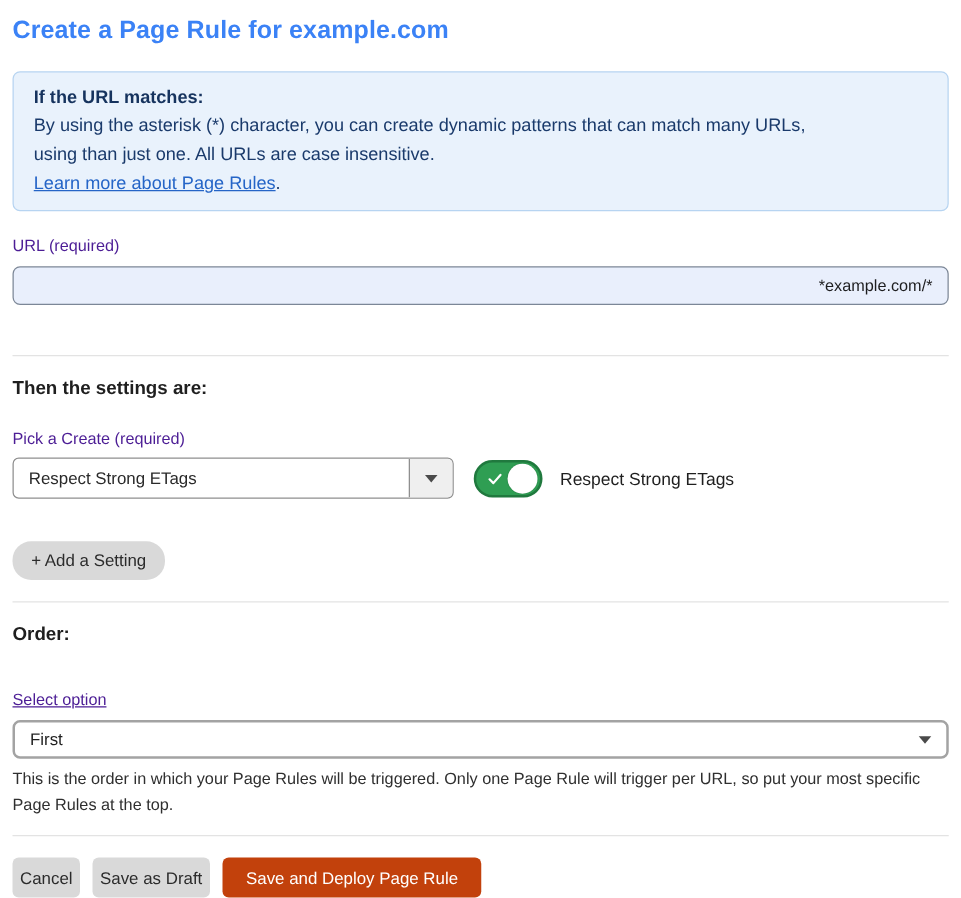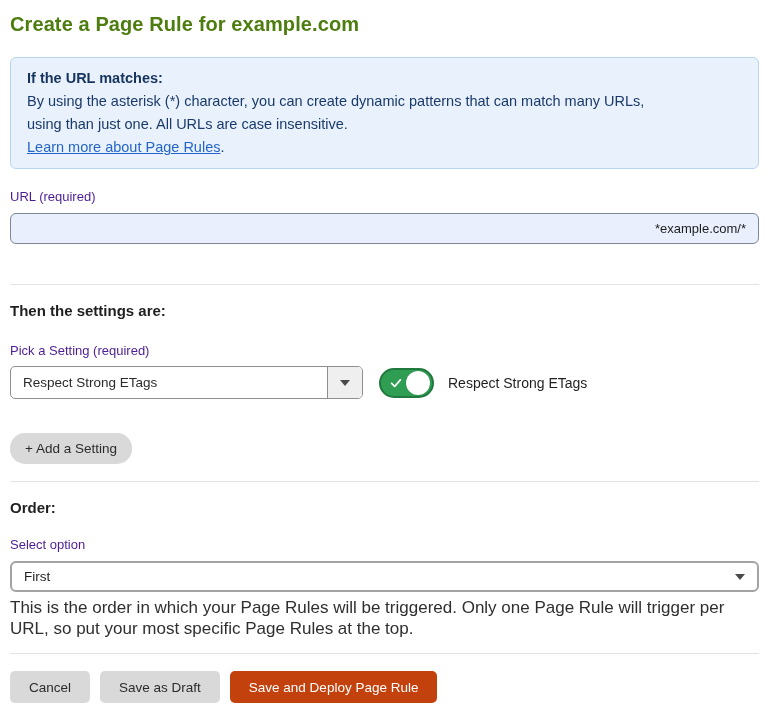--- a/index.html
+++ b/index.html
@@ -8,21 +8,21 @@
     font-family: "Liberation Sans", "DejaVu Sans", sans-serif;
     color: #1d1d1f;
     width: 769px;
   }
   .page { padding: 10px 10px 16px 10px; width: 769px; }
 
   h1.page-title {
     font-size: 20px;
     line-height: 24px;
     font-weight: 700;
-    color: #4d7c0f;
+    color: #3b82f6;
     margin: 2px 0 0 0;
     letter-spacing: .1px;
   }
 
   
   .info-banner {
     margin-top: 21px;
     background: #e9f2fc;
     border: 1px solid #b7d4f1;
     border-radius: 6px;
@@ -177,38 +177,38 @@
     display: flex;
     align-items: center;
     justify-content: space-between;
     padding: 0 12px;
     font-size: 13.5px;
     color: #1f1f1f;
     cursor: pointer;
   }
   .order-help {
     margin-top: 5px;
-    font-size: 17px;
+    font-size: 13px;
     line-height: 21px;
     color: #2f2f2f;
     max-width: 735px;
   }
 
   .actions {
     margin-top: 17px;
     display: flex;
     gap: 10px;
   }
   .btn.primary {
     background: #c2410c;
     color: #ffffff;
     height: 32px;
     padding: 12px 19px;
   }
-  .btn.secondary { height: 32px; padding: 0 19px; }
+  .btn.secondary { height: 32px; padding: 0 6px; }
 </style>
 </head>
 <body>
 
 <div class="page">
 
   <h1 class="page-title">Create a Page Rule for example.com</h1>
 
   <div class="info-banner">
     <div class="info-heading">If the URL matches:</div>
@@ -217,21 +217,21 @@
     <div><a class="learn-more">Learn more about Page Rules</a><span>.</span></div>
   </div>
 
   <div class="field-label">URL (required)</div>
   <input class="url-input" type="text" value="*example.com/*" style="">
 
   <hr class="divider divider-1">
 
   <h2 class="section-heading">Then the settings are:</h2>
 
-  <div class="field-label picker-label">Pick a Setting (required)</div>
+  <div class="field-label picker-label">Pick a Create (required)</div>
 
   <div class="setting-row">
     <div class="setting-select" role="combobox">
       <div class="select-value">Respect Strong ETags</div>
       <div class="select-caret-box">
         <span class="caret-down"></span>
       </div>
     </div>
 
     <div class="toggle-group">
@@ -246,21 +246,21 @@
       <span class="toggle-label">Respect Strong ETags</span>
     </div>
   </div>
 
   <button class="btn add-setting-btn">+ Add a Setting</button>
 
   <hr class="divider divider-2">
 
   <h2 class="section-heading">Order:</h2>
 
-  <div class="field-label" style="margin-top:20px;">Select option</div>
+  <div class="field-label" style="margin-top:35px;text-decoration:underline;">Select option</div>
 
   <div class="order-select" role="combobox">
     <span>First</span>
     <span class="caret-down"></span>
   </div>
 
   <div class="order-help">This is the order in which your Page Rules will be triggered. Only one Page Rule will trigger per URL, so put your most specific Page Rules at the top.</div>
 
   <hr class="divider divider-3">
 

